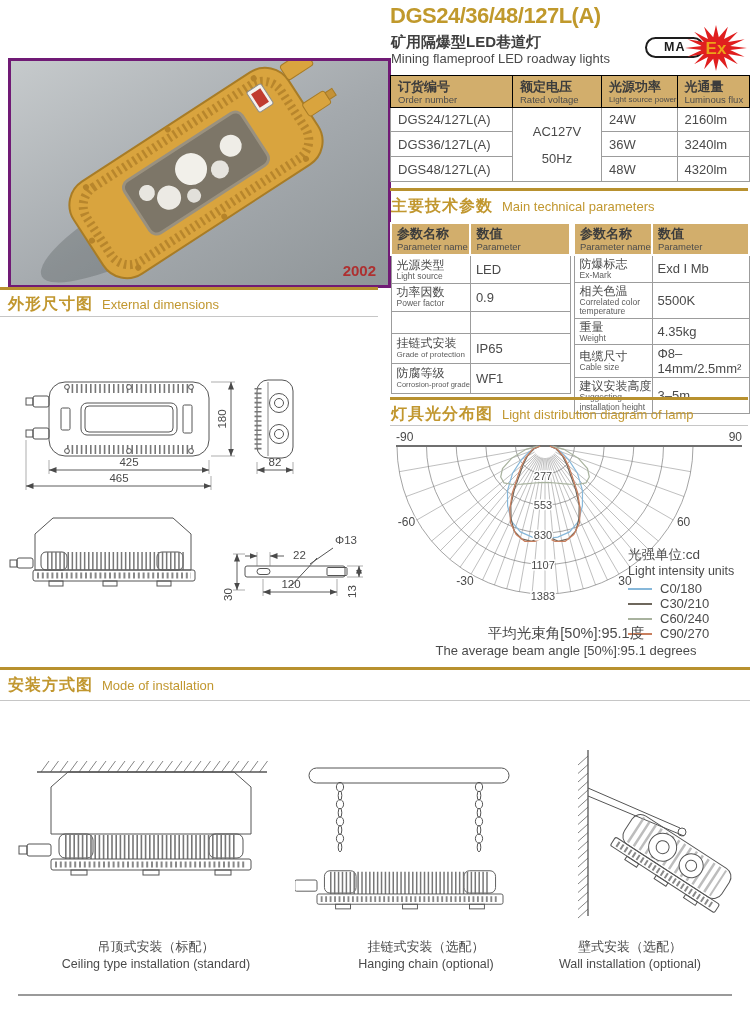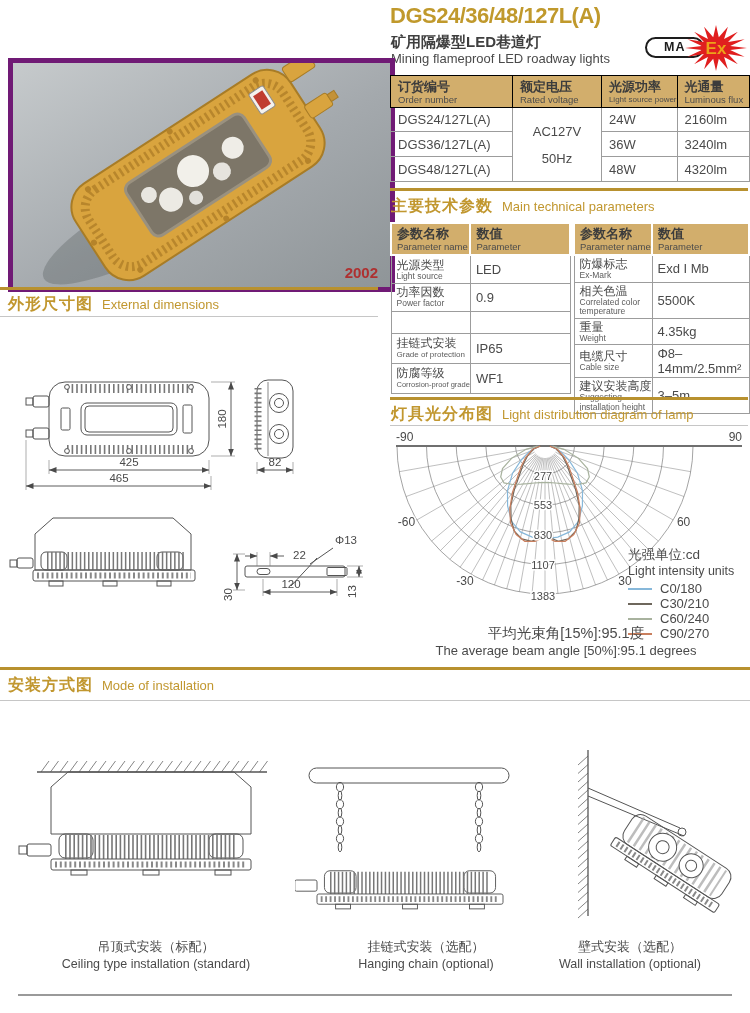--- a/index.html
+++ b/index.html
@@ -12,21 +12,21 @@
   .sec{position:absolute;white-space:nowrap;}
   .sec-cn{font-size:16px;font-weight:bold;color:#c1972f;letter-spacing:1px;}
   .sec-en{font-size:13px;color:#c1972f;margin-left:9px;}
   
   .title{position:absolute;left:390px;top:3px;font-size:22px;font-weight:bold;color:#c0992c;letter-spacing:-0.5px;}
   .sub-cn{position:absolute;left:391px;top:33px;font-size:15px;font-weight:bold;color:#3f3f3f;}
   .sub-en{position:absolute;left:391px;top:51px;font-size:13px;color:#4a4a4a;}
   .ma-badge{position:absolute;left:645px;top:37px;border:2px solid #1d1d1d;border-radius:11px;
             padding:0 17px;height:17px;line-height:17px;font-size:12.5px;font-weight:bold;color:#1d1d1d;letter-spacing:1px;}
   
-  .photo{position:absolute;left:8px;top:58px;width:377px;height:224px;border:5px solid #701a75;}
+  .photo{position:absolute;left:8px;top:58px;width:377px;height:224px;border:3px solid #701a75;}
   .photo-year{position:absolute;right:12px;bottom:6px;font-size:15px;font-weight:bold;color:#ae3030;}
   
   .otable{position:absolute;left:390px;top:75px;border-collapse:collapse;table-layout:fixed;}
   .otable th{background:#d2ae6c;text-align:left;vertical-align:top;padding:3px 0 2px 7px;border:1px solid #000000;}
   .hcn{display:block;font-size:13px;font-weight:bold;line-height:15px;color:#3c3c3c;white-space:nowrap;}
   .hen{display:block;font-size:9.5px;font-weight:normal;line-height:11px;color:#4c4c4c;white-space:nowrap;}
   .hen.sm{font-size:8px;}
   .otable td{border:1px solid #9c9c9c;font-size:13px;color:#4a4a4a;padding:0 0 0 7px;}
   .vcell{text-align:center;padding:0 !important;}
   .vcell div{line-height:15px;}
@@ -353,21 +353,21 @@
           <span class="lg-lab">C60/240</span>
         </div>
         <div class="lg-row">
           <span class="lg-line" style="background: rgb(201, 127, 94);"></span>
           <span class="lg-lab">C90/270</span>
         </div>
       </div>
   </div>
 
   <div class="beam">
-    <div class="beam-cn">平均光束角[15%]:95.1度</div>
+    <div class="beam-cn">平均光束角[50%]:95.1度</div>
     <div class="beam-en">The average beam angle [50%]:95.1 degrees</div>
   </div>
 
   <div class="goldline" style="left:0;top:287px;width:378px"></div>
   <div class="sec" style="left:8px;top:294px">
     <span class="sec-cn">外形尺寸图</span><span class="sec-en">External dimensions</span>
   </div>
   <div class="thinline" style="left:0;top:316px;width:378px"></div>
 
   <svg class="abs" style="left:5px;top:372px" width="375" height="135" viewBox="0 0 375 135">

